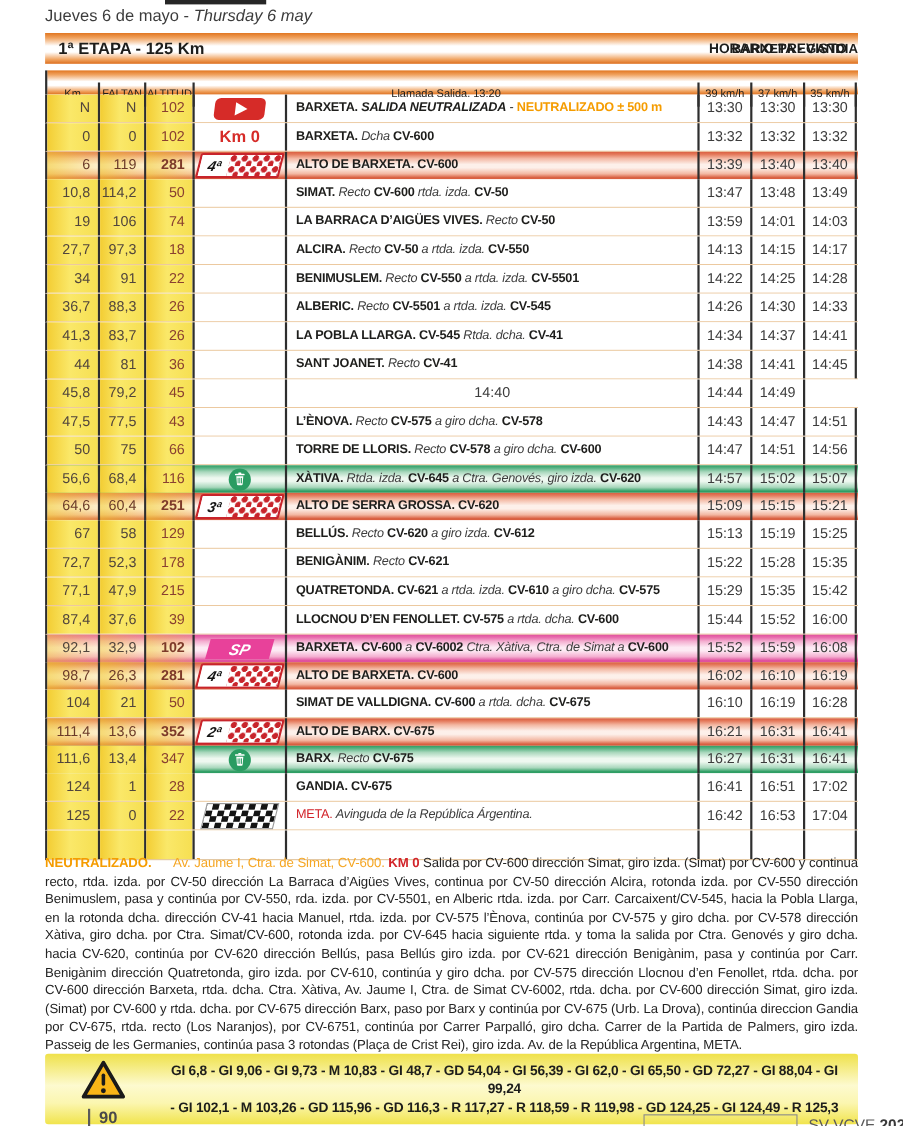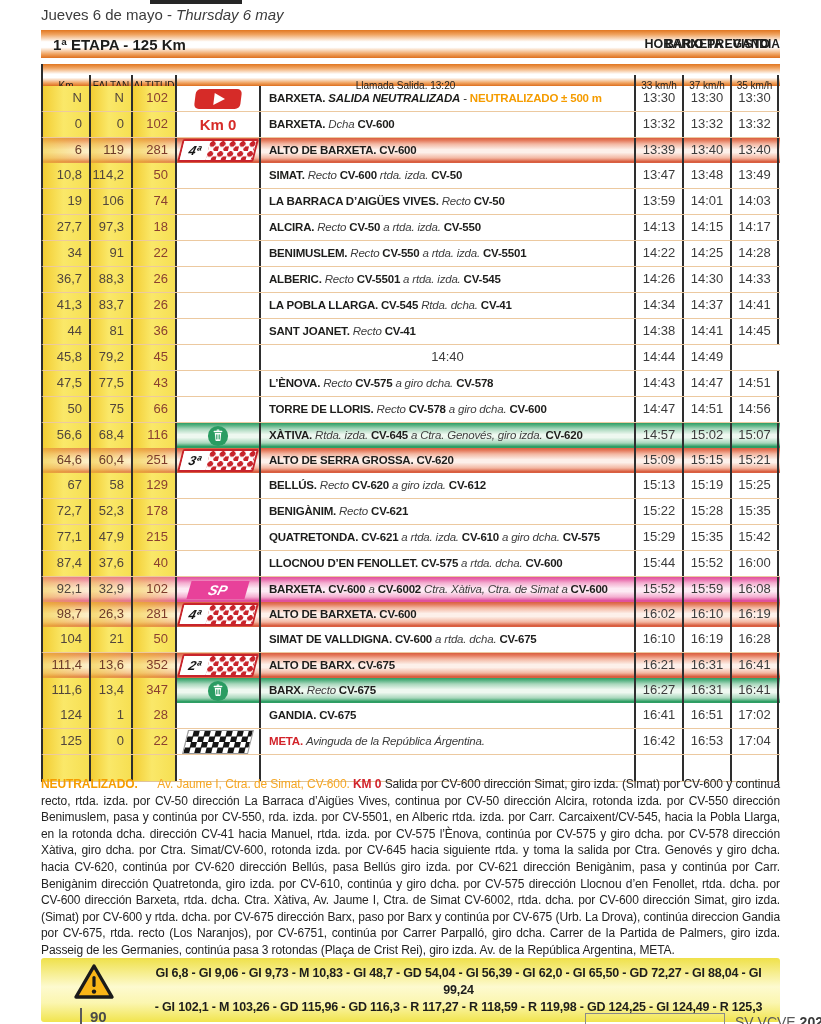--- a/index.html
+++ b/index.html
@@ -37,32 +37,32 @@
   .time{font-size:13px;line-height:24px;text-align:center;color:#3c3c3c;}
 
   
   .trow.climb{border-bottom:none;
      background:linear-gradient(180deg,#d95f41 0%,#e4785a 9%,#f3b7a2 24%,#fdf0ea 46%,#fdf0ea 58%,#f3b7a2 80%,#d95f41 94%,#d95f41 100%);}
   .trow.sprint{border-bottom:none;
      background:linear-gradient(180deg,#e0519e 0%,#e86aac 9%,#f4aed0 24%,#fdeaf4 46%,#fdeaf4 58%,#f4aed0 80%,#e0519e 94%,#e0519e 100%);}
   .trow.feed{border-bottom:none;
      background:linear-gradient(180deg,#2f9e64 0%,#55b181 9%,#a8d7bc 24%,#eef8f0 46%,#eef8f0 58%,#a8d7bc 80%,#2f9e64 94%,#2f9e64 100%);}
   .trow.climb .num{background:linear-gradient(90deg,rgba(242,205,53,.65),rgba(252,233,124,.30));color:#6b3a28;}
-  .trow.climb .num.alt,.trow.sprint .num.alt{color:#7d3a2a;}
+  .trow.climb .num.alt,.trow.sprint .num.alt{color:#7d3a2a;font-weight:bold;}
   .trow.sprint .num{background:linear-gradient(90deg,rgba(242,205,53,.55),rgba(252,233,124,.25));}
   .trow.feed .num{background:linear-gradient(90deg,#f3cd33 0%,#fae869 45%,#f6df52 100%);}
   .trow.empty{height:26px;border-bottom:1px solid #e0c39a;}
 
   
   .sg-b{font-weight:bold;color:#1d1d1b;}
   .sg-i{font-style:italic;color:#3d3d3d;}
   .sg-bi{font-weight:bold;font-style:italic;color:#1d1d1b;}
   .sg-n{color:#1d1d1b;}
   .sg-o{font-weight:bold;color:#f59c00;}
-  .sg-r{font-weight:bold;color:#d2232a;}
+  .sg-r{font-weight:normal;color:#d2232a;}
 
   
   .icon-play{width:46px;height:20px;background:#d62b28;border-radius:5px;transform:skewX(-7deg);
      display:flex;align-items:center;justify-content:center;}
   .icon-play::after{content:"";border-left:11px solid #fff;border-top:6px solid transparent;border-bottom:6px solid transparent;margin-left:3px;}
   .km0{font-size:15px;font-weight:bold;color:#d62b28;}
   .badge-cat{width:72px;height:19px;background:#fff;border:2px solid #c8242b;border-radius:2px;
      transform:skewX(-14deg);display:flex;overflow:hidden;}
   .badge-cat .lbl{width:26px;font-size:13px;font-weight:bold;font-style:italic;color:#141414;
      display:flex;align-items:center;justify-content:center;background:#fff;}
@@ -113,21 +113,21 @@
     <span class="route">BARXETA - GANDIA</span>
     <span class="right">HORARIO PREVISTO</span>
   </div>
 
   <div class="table">
     <div class="hrow">
       <div class="hcell">Km</div>
       <div class="hcell">FALTAN</div>
       <div class="hcell">ALTITUD</div>
       <div class="hcell hcall">Llamada Salida. 13:20</div>
-      <div class="hcell">33 km/h</div>
+      <div class="hcell">39 km/h</div>
       <div class="hcell">37 km/h</div>
       <div class="hcell">35 km/h</div>
     </div>
     <div>
         <div class="trow ">
           <div class="cell num km">N</div>
           <div class="cell num faltan">N</div>
           <div class="cell num alt">102</div>
           <div class="cell iconcell">
             <div class="icon-play"></div>
@@ -324,21 +324,21 @@
           <div class="cell num alt">215</div>
           <div class="cell iconcell"></div>
           <div class="cell desc"><span class="sg-b">QUATRETONDA. CV-621 </span><span class="sg-i">a rtda. izda. </span><span class="sg-b">CV-610 </span><span class="sg-i">a giro dcha. </span><span class="sg-b">CV-575</span></div>
           <div class="cell time">15:29</div>
           <div class="cell time">15:35</div>
           <div class="cell time">15:42</div>
         </div>
         <div class="trow ">
           <div class="cell num km">87,4</div>
           <div class="cell num faltan">37,6</div>
-          <div class="cell num alt">40</div>
+          <div class="cell num alt">39</div>
           <div class="cell iconcell"></div>
           <div class="cell desc"><span class="sg-b">LLOCNOU D’EN FENOLLET. CV-575 </span><span class="sg-i">a rtda. dcha. </span><span class="sg-b">CV-600</span></div>
           <div class="cell time">15:44</div>
           <div class="cell time">15:52</div>
           <div class="cell time">16:00</div>
         </div>
         <div class="trow sprint">
           <div class="cell num km">92,1</div>
           <div class="cell num faltan">32,9</div>
           <div class="cell num alt">102</div>

